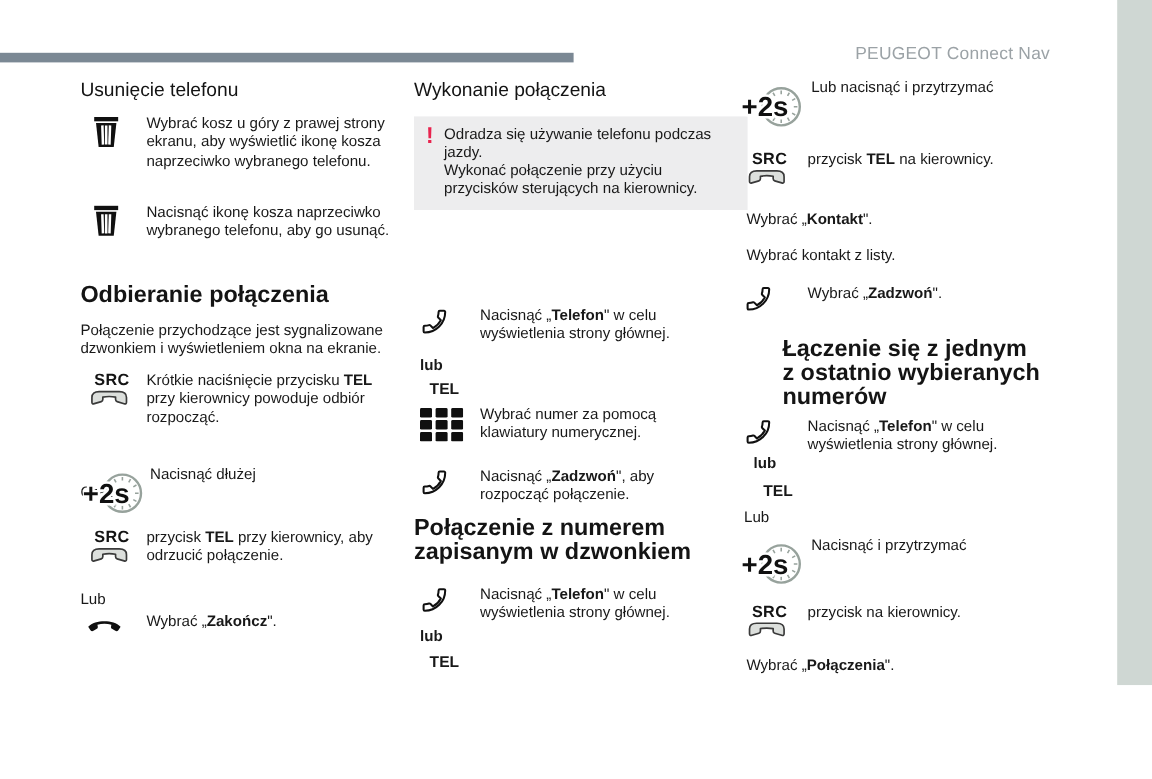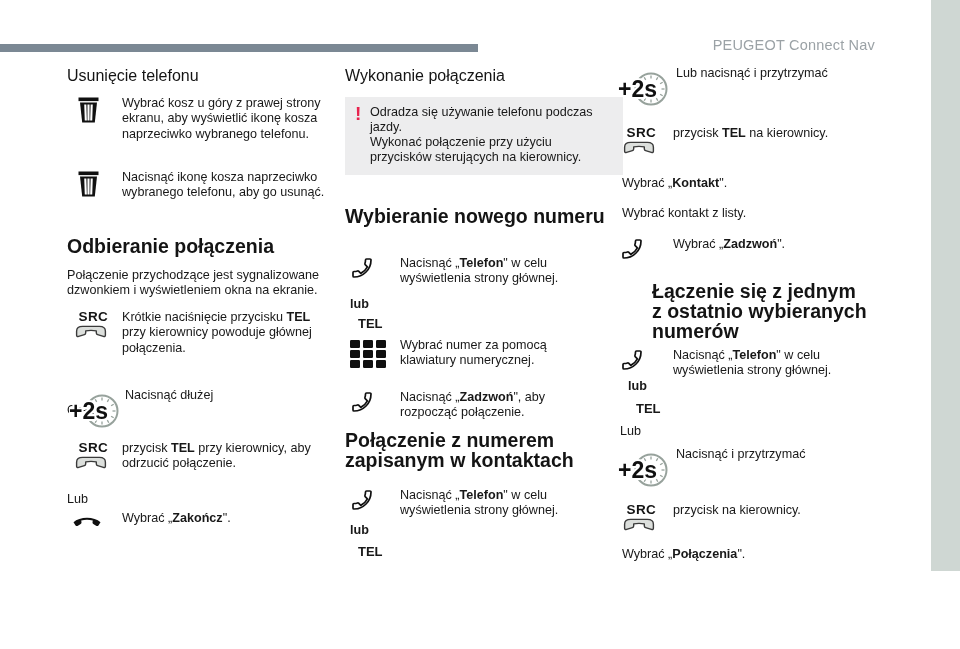--- a/index.html
+++ b/index.html
@@ -117,21 +117,21 @@
 
   <div class="b row" style="left:67px;top:310px;width:270px;">
     <div class="ic">
         <div class="srcic m5">
       <div class="srclbl">SRC</div>
       <svg width="34" height="15" viewBox="0 0 34 15">
             <use href="#srcphone"></use>
           </svg>
     </div>
       </div>
-    <div class="tx" style="max-width:205px;"><span>Krótkie naciśnięcie przycisku </span><b>TEL</b><span> przy kierownicy powoduje głównej połączenia.</span></div>
+    <div class="tx" style="max-width:205px;"><span>Krótkie naciśnięcie przycisku </span><b>TEL</b><span> przy kierownicy powoduje odbiór rozpocząć.</span></div>
   </div>
 
   <div class="b lbl" style="left:67px;top:369px;margin-top:34px;">Oraz</div>
 
   <div class="b row" style="left:67px;top:388px;width:265px;">
     <div class="ic" style="width:58px;">
       <svg class="m2" width="52" height="46" viewBox="0 0 52 46">
         <use href="#clockface"></use>
         <text x="0" y="31" font-size="23" font-weight="bold" fill="#101010" stroke="#ffffff" stroke-width="4" paint-order="stroke">+2s</text>
       </svg>
@@ -167,21 +167,20 @@
   <div class="b warnbox" style="left:345px;top:97px;">
     <div class="warnrow">
       <div class="bang">!</div>
       <div>
         <div class="warntx">Odradza się używanie telefonu podczas jazdy.</div>
         <div class="warntx">Wykonać połączenie przy użyciu przycisków sterujących na kierownicy.</div>
       </div>
     </div>
   </div>
 
-  <div class="b h2" style="left:345px;top:206px;">Wybieranie nowego numeru</div>
 
   <div class="b row" style="left:345px;top:256px;width:285px;">
     <div class="ic">
         <svg class="m5" width="24" height="24" viewBox="0 0 24 24" style="transform:scaleX(-1);">
           <use href="#handset"></use>
         </svg>
       </div>
     <div class="tx" style="max-width:176px;"><span>Nacisnąć „</span><b>Telefon</b><span>" w celu wyświetlenia strony głównej.</span></div>
   </div>
 
@@ -200,21 +199,21 @@
   <div class="b row" style="left:345px;top:390px;width:285px;">
     <div class="ic">
         <svg class="m5" width="24" height="24" viewBox="0 0 24 24" style="transform:scaleX(-1);">
           <use href="#handset"></use>
         </svg>
       </div>
     <div class="tx" style="max-width:168px;"><span>Nacisnąć „</span><b>Zadzwoń</b><span>", aby rozpocząć połączenie.</span></div>
   </div>
 
   <div class="b h2" style="left:345px;top:430px;">Połączenie z numerem
-zapisanym w kontaktach</div>
+zapisanym w dzwonkiem</div>
 
   <div class="b row" style="left:345px;top:488px;width:285px;">
     <div class="ic">
         <svg class="m5" width="24" height="24" viewBox="0 0 24 24" style="transform:scaleX(-1);">
           <use href="#handset"></use>
         </svg>
       </div>
     <div class="tx" style="max-width:176px;"><span>Nacisnąć „</span><b>Telefon</b><span>" w celu wyświetlenia strony głównej.</span></div>
   </div>
 

